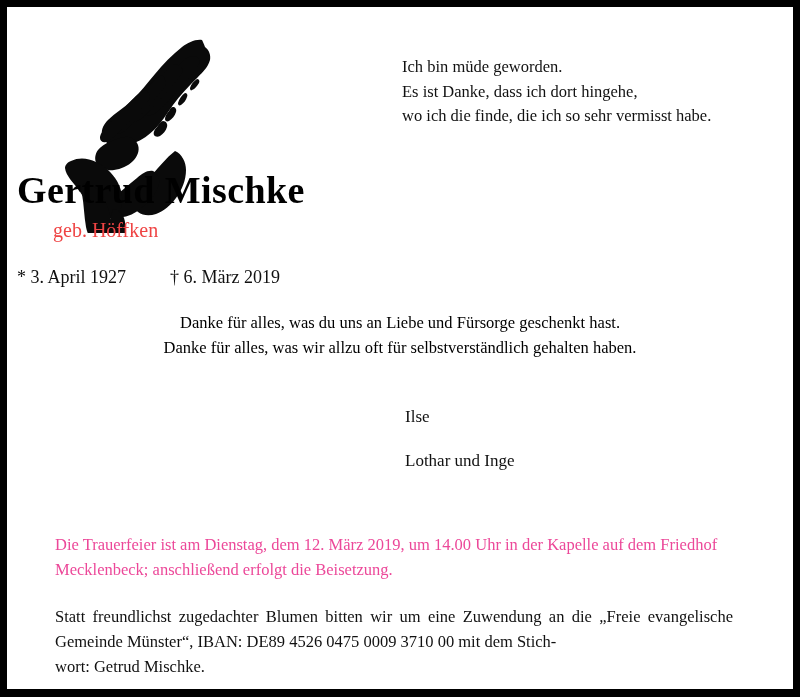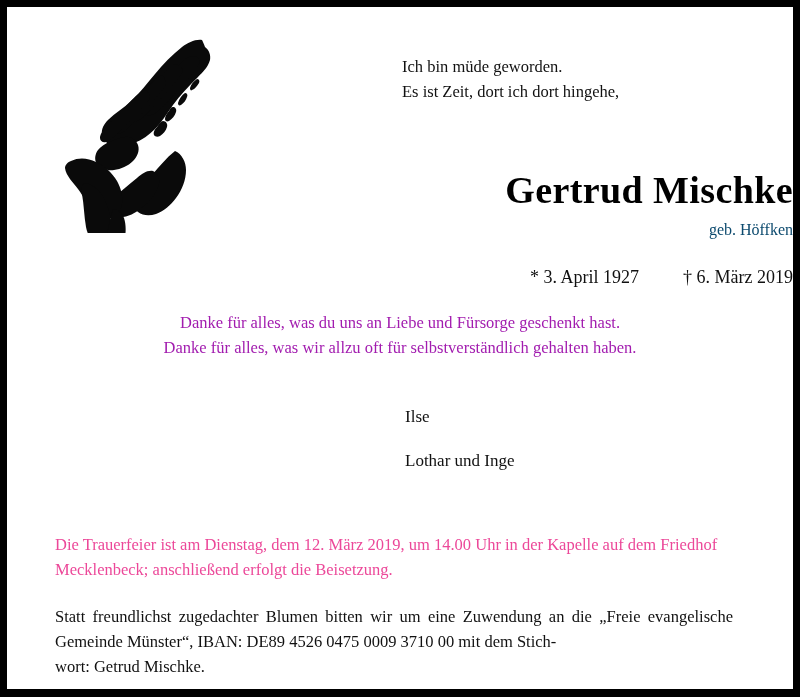--- a/index.html
+++ b/index.html
@@ -47,56 +47,57 @@
     line-height: 24.5px;
     color: #111111;
     text-align: left;
     white-space: nowrap;
   }
   .poem div { white-space: nowrap; }
 
   
   .name-block {
     position: absolute;
-    left: 0;
+    left: 10px;
     right: 0;
     top: 160px;
-    text-align: right;
+    text-align: left;
   }
   .deceased-name {
     font-size: 38px;
     font-weight: bold;
     letter-spacing: 0.4px;
     color: #000000;
     line-height: 46px;
   }
   .maiden-name {
-    font-size: 16px;
-    color: #0c4a6e;
+    font-size: 20px;
+    color: #ef4444;
     margin-top: 7px;
     line-height: 20px;
+    margin-left: 36px;
   }
   .dates {
     font-size: 18px;
     color: #111111;
     margin-top: 26px;
     line-height: 22px;
   }
   .dates .birth { margin-right: 44px; }
 
   
   .thanks {
     position: absolute;
     left: 0;
     right: 0;
     top: 303px;
     text-align: center;
     font-size: 16.5px;
     line-height: 25px;
-    color: #a21caf;
+    color: #000000;
   }
 
   
   .family {
     position: absolute;
     left: 398px;
     top: 398px;
     font-size: 17px;
     line-height: 24px;
     color: #111111;
@@ -156,21 +157,22 @@
           <path d="M108 88c3 0 5 3 4 6-1 4-4 7-7 9-2 1-5 1-6-1-1-3 1-6 3-8 2-3 4-6 6-6z"></path>
           <path d="M118 74c2 0 4 2 3 5-1 4-4 7-7 9-2 1-4 0-4-2 0-3 2-6 4-8 1-2 2-4 4-4z"></path>
           <path d="M130 60c2 0 3 2 2 4-1 3-3 6-6 8-2 1-3 0-3-2 1-4 4-8 7-10z"></path>
           <path d="M142 46c2 0 3 2 2 4-2 3-4 6-7 7-1 1-2 0-2-2 1-4 4-7 7-9z"></path>
         </g>
       </svg>
     </div>
 
     <div class="poem">
       <div>Ich bin müde geworden.</div>
-      <div>Es ist Zeit, dort ich dort hingehe,</div>
+      <div>Es ist Danke, dass ich dort hingehe,</div>
+      <div>wo ich die finde, die ich so sehr vermisst habe.</div>
     </div>
 
     <div class="name-block">
       <div class="deceased-name">Gertrud Mischke</div>
       <div class="maiden-name">geb. Höffken</div>
       <div class="dates">
         <span class="birth">* 3. April 1927</span><span class="death">† 6. März 2019</span>
       </div>
     </div>
 

